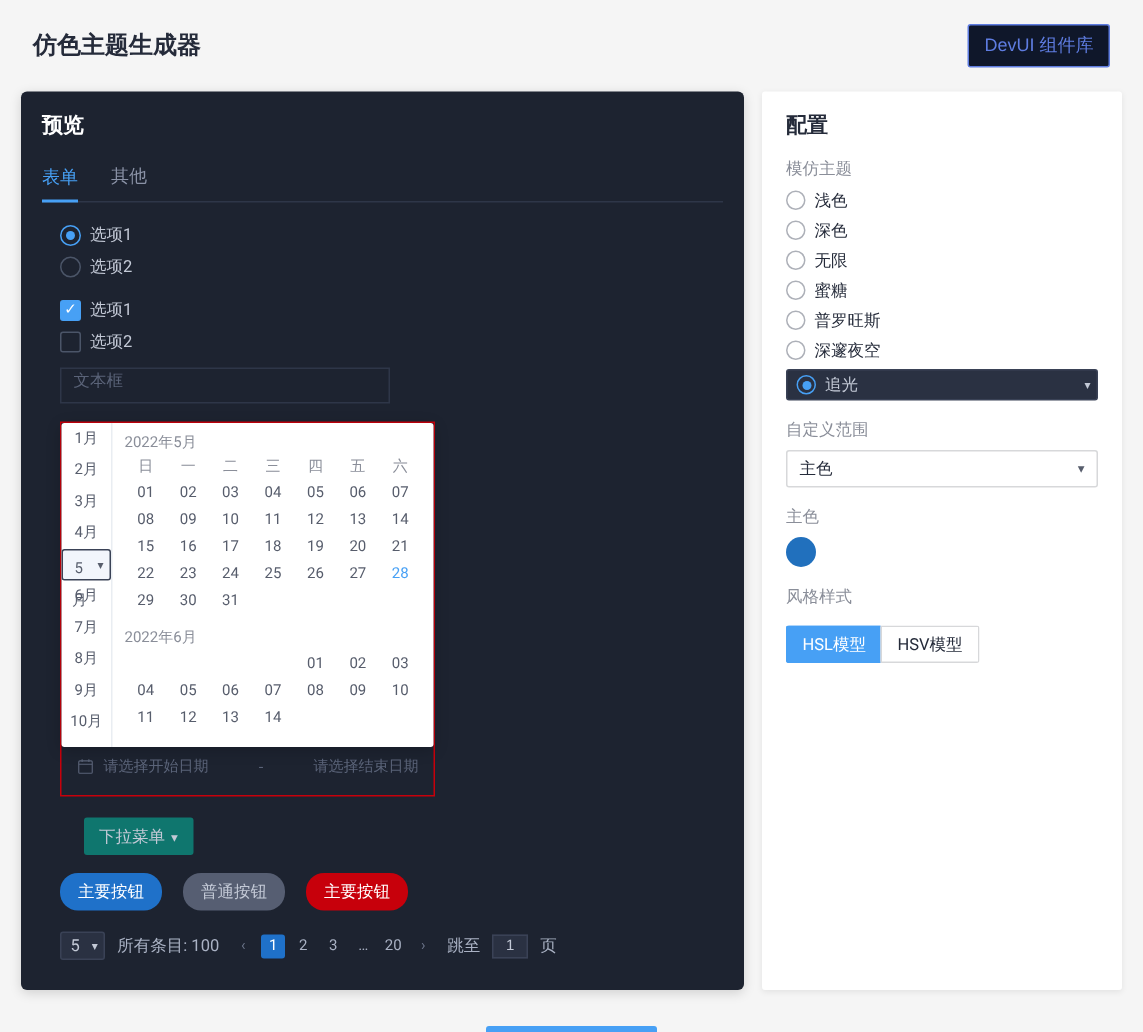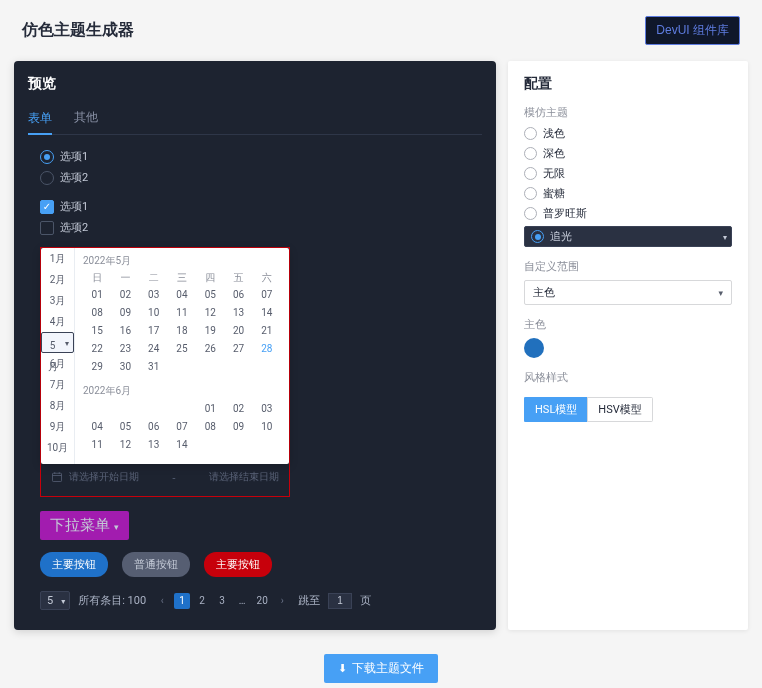--- a/index.html
+++ b/index.html
@@ -30,21 +30,21 @@
 .calendar-pop { position: absolute; left: 0; top: 0; right: 0; height: 216px; background: #fff; color: #252b3a; display: flex; border-radius: 2px; box-shadow: 0 2px 10px rgba(0,0,0,0.2); }
 .month-rail { width: 34px; border-right: 1px solid #e9edf2; overflow: hidden; }
 .month-rail div { height: 21px; line-height: 21px; text-align: center; font-size: 10px; color: #575d6c; cursor: pointer; }
 .month-rail .sel { background: #f2f5fc; }
 .cal-body { flex: 1; overflow: hidden; padding: 4px 8px; }
 .cal-month-title { font-size: 10px; color: #8a8e99; margin: 2px 0; }
 .cal-grid { display: grid; grid-template-columns: repeat(7, 1fr); gap: 0; }
 .cal-grid .h { font-size: 10px; color: #8a8e99; text-align: center; height: 16px; line-height: 16px; }
 .cal-grid .d { font-size: 10px; color: #575d6c; text-align: center; height: 18px; line-height: 18px; cursor: pointer; }
 .cal-grid .d.hl { color: #47a0f5; }
-.dropdown-btn { margin-top: 14px; background: #a21caf; color: #c3c9d6; border: none; padding: 5px 10px; font-size: 15px; border-radius: 2px; cursor: pointer; }
+.dropdown-btn { margin-top: 14px; background: #0f766e; color: #c3c9d6; border: none; padding: 5px 10px; font-size: 11px; border-radius: 2px; cursor: pointer; margin-left: 16px; }
 .dropdown-btn::after { content: "▾"; margin-left: 4px; font-size: 9px; }
 .btn-row { display: flex; gap: 14px; margin-top: 12px; }
 .btn { border: none; padding: 5px 12px; font-size: 11px; border-radius: 12px; cursor: pointer; }
 .btn.primary { background: #1f71c9; color: #fff; }
 .btn.normal { background: #565e72; color: #c3c9d6; }
 .btn.danger { background: #c7000b; color: #fff; }
 .pager { display: flex; align-items: center; gap: 8px; margin-top: 14px; font-size: 11px; color: #aab2c4; }
 .sel { background: #2a3142; border: 1px solid #3a4256; color: #c3c9d6; padding: 2px 16px 2px 6px; border-radius: 2px; position: relative; font-size: 11px; }
 .sel::after { content: "▾"; font-size: 8px; position: absolute; right: 4px; top: 50%; transform: translateY(-50%); }
 .pages { display: flex; align-items: center; gap: 4px; }
@@ -100,20 +100,21 @@
 
       <div class="check-row">
         <span class="checkbox checked"></span>
         <span>选项1</span>
       </div>
       <div class="check-row">
         <span class="checkbox"></span>
         <span>选项2</span>
       </div>
 
+      <div class="text-input-dark">文本框</div>
 
       <div class="datepicker-wrap">
         <div class="calendar-pop">
           <div class="month-rail" id="month-rail">
               <div>1月</div>
               <div>2月</div>
               <div>3月</div>
               <div>4月</div>
               <div class="sel">5月</div>
               <div>6月</div>
@@ -249,20 +250,24 @@
           <span>无限</span>
         </div>
         <div class="cfg-radio">
           <span class="r"></span>
           <span>蜜糖</span>
         </div>
         <div class="cfg-radio">
           <span class="r"></span>
           <span>普罗旺斯</span>
         </div>
+        <div class="cfg-radio">
+          <span class="r"></span>
+          <span>深邃夜空</span>
+        </div>
         <div class="cfg-radio sel">
           <span class="r"></span>
           <span>追光</span>
         </div>
       </div>
 
     <div class="cfg-label">自定义范围</div>
     <div class="cfg-select">主色</div>
 
     <div class="cfg-label">主色</div>

